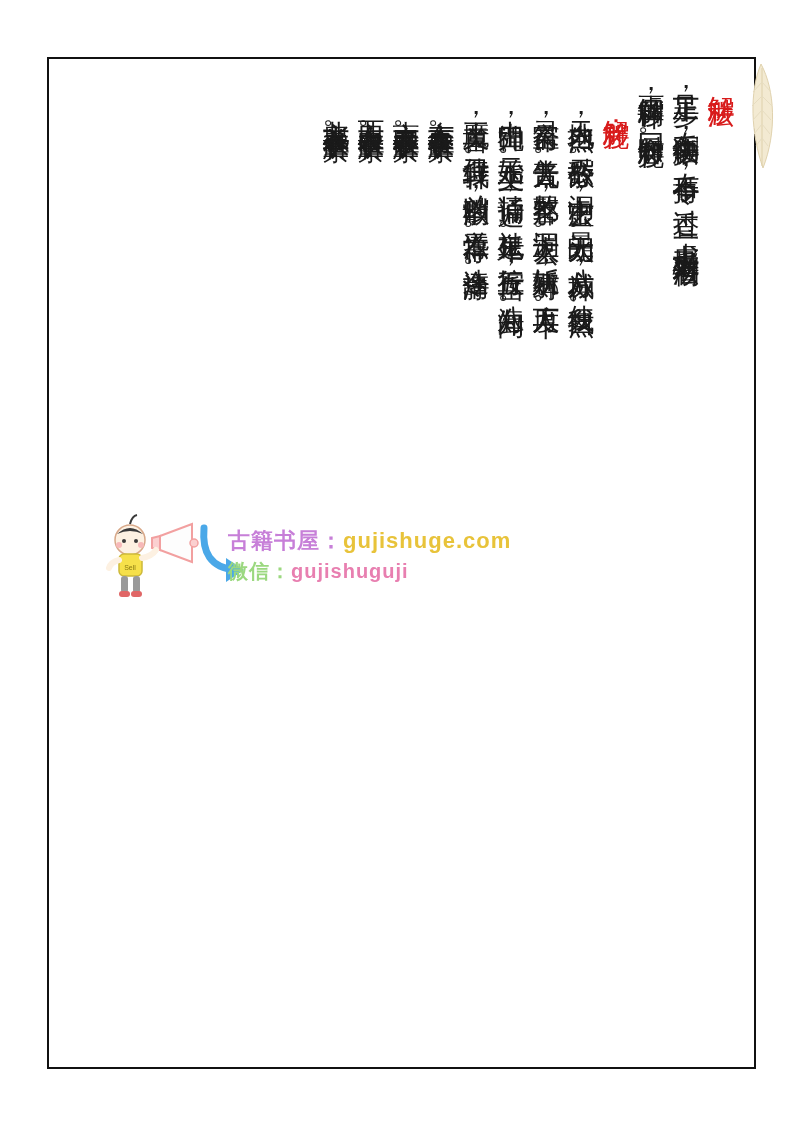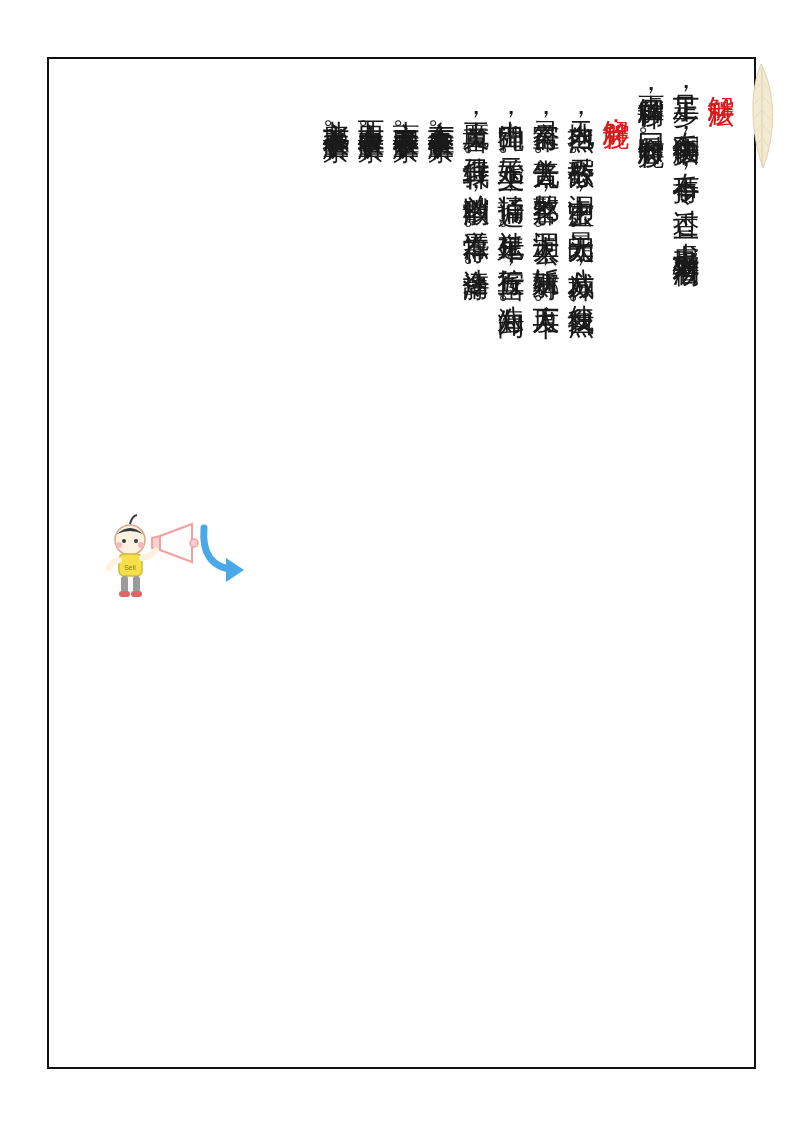--- a/index.html
+++ b/index.html
@@ -207,16 +207,24 @@
       <rect x="33" y="68" width="7" height="17" rx="3" fill="#9a9a9a"></rect>
       <rect x="19" y="83" width="11" height="6" rx="3" fill="#e06666"></rect>
       <rect x="31" y="83" width="11" height="6" rx="3" fill="#e06666"></rect>
     </svg>
 
     <svg id="wm-arrow" viewBox="0 0 60 70">
       <path d="M8 6 C6 30 14 46 40 48" stroke="#4aa8e8" stroke-width="7" fill="none" stroke-linecap="round"></path>
       <path d="M30 36 L48 48 L30 60 Z" fill="#4aa8e8"></path>
     </svg>
 
+    <div id="wm-texts">
+      <div class="wm-line1">
+        <span class="wm-a">古籍书屋：</span><span class="wm-b">gujishuge.com</span>
+      </div>
+      <div class="wm-line2">
+        <span class="wm-e">微信：</span><span class="wm-d">gujishuguji</span>
+      </div>
+    </div>
 
   </div>
 
 </div>
 
 </body></html>

